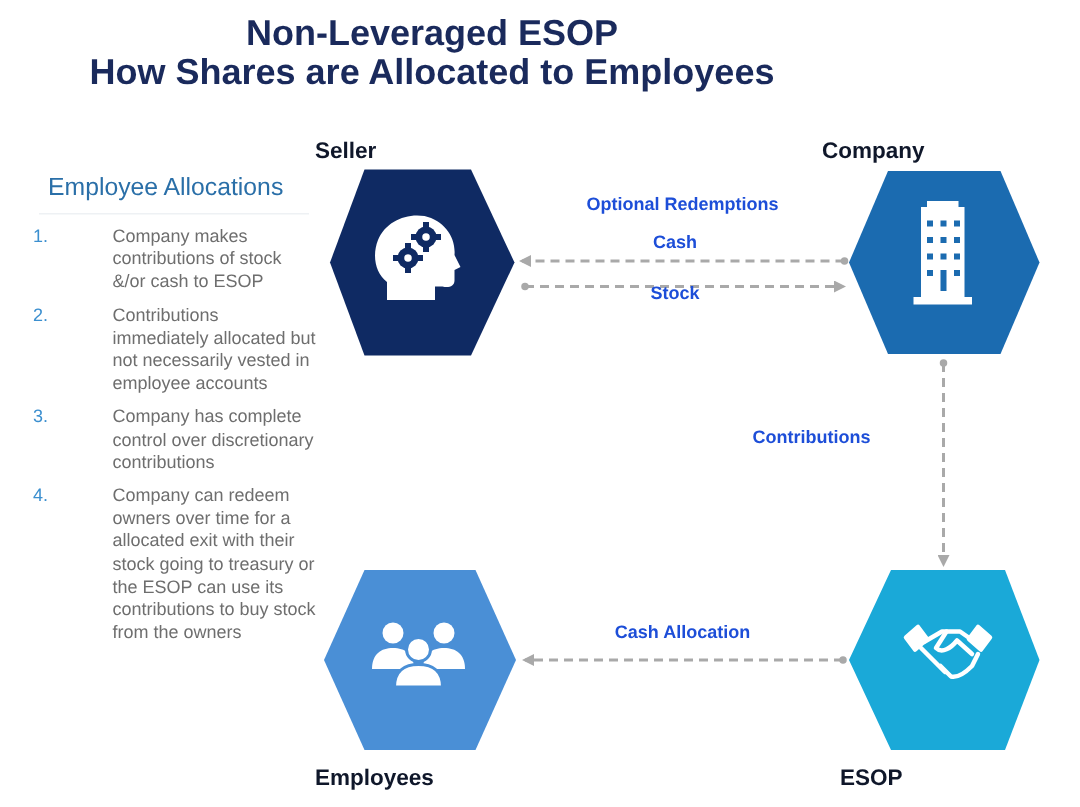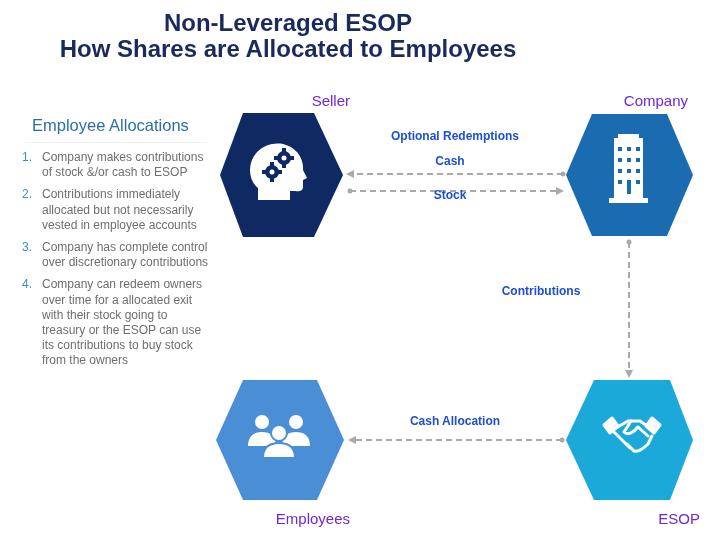--- a/index.html
+++ b/index.html
@@ -6,23 +6,23 @@
   body { width: 720px; height: 538px; position: relative; overflow: hidden; font-family: "Liberation Sans", sans-serif; }
   .title { position: absolute; left: 0; width: 576px; text-align: center; color: #1a2a5c; font-weight: bold; font-size: 24px; line-height: 26px; }
   .title.l1 { top: 10px; }
   .title.l2 { top: 36px; }
 
   .sidebar-heading { position: absolute; left: 32px; top: 116px; color: #2a6fa8; font-weight: normal; font-size: 16.5px; }
   .sidebar-divider { position: absolute; left: 26px; top: 142px; width: 180px; height: 1px; background: #eef1f4; }
   .alloc-list { position: absolute; left: 22px; top: 150px; width: 190px; margin: 0; padding: 0; list-style: none; }
   .alloc-item { display: flex; font-size: 12px; line-height: 15.2px; color: #6e6e6e; margin-bottom: 7px; }
   .alloc-num { color: #3b8fcf; width: 20px; flex: 0 0 20px; }
-  .alloc-text { flex: 1; }
+  .alloc-text { flex: 1; margin-left: 33px; }
 
-  .node-label { position: absolute; font-weight: normal; font-size: 15px; color: #6d28d9; text-align: right; width: 140px; }
+  .node-label { position: absolute; font-weight: bold; font-size: 15px; color: #0f172a; text-align: left; width: 140px; }
   .edge-label { position: absolute; font-weight: bold; font-size: 12px; color: #1d4ed8; text-align: center; }
 
   svg.diagram { position: absolute; left: 0; top: 0; }
 </style>
 </head>
 <body>
 
 <div class="title l1">Non-Leveraged ESOP</div>
 <div class="title l2">How Shares are Allocated to Employees</div>
 

